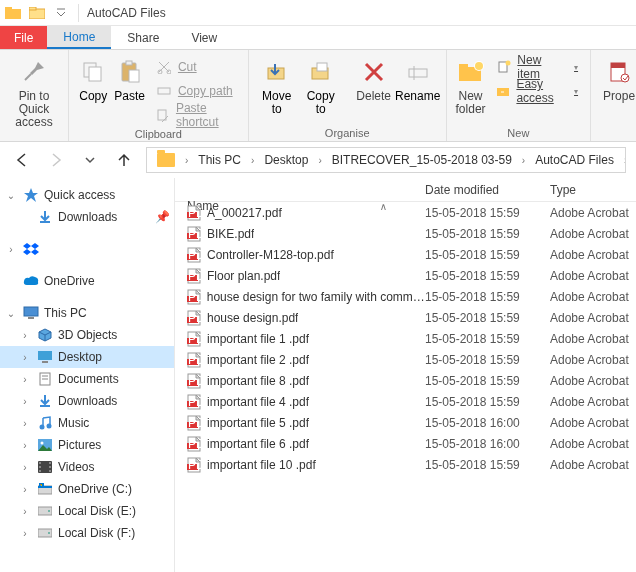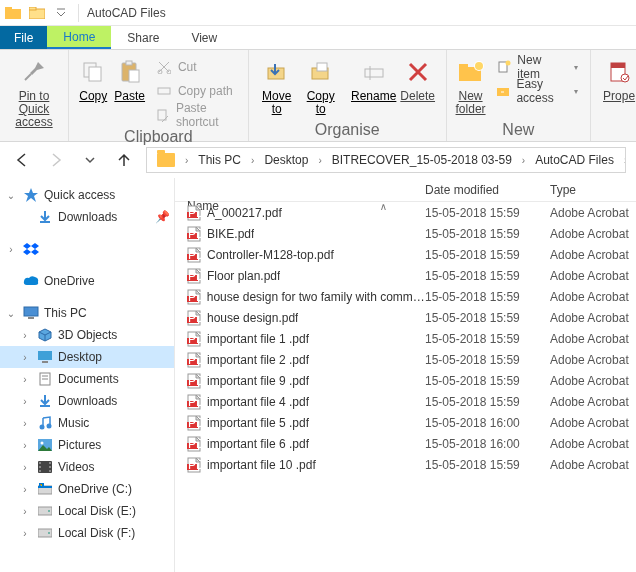--- a/index.html
+++ b/index.html
@@ -8,35 +8,35 @@
   
   .titlebar { height: 26px; background: #fff; display: flex; align-items: center; border-bottom: 1px solid #e6e6e6; }
   .titlebar .qat { display: flex; align-items: center; gap: 2px; padding: 0 2px; }
   .titlebar .qat .ico { width: 22px; height: 22px; display: flex; align-items: center; justify-content: center; }
   .titlebar .sep { width: 1px; height: 18px; background: #e1e1e1; margin: 0 4px; }
   .titlebar .title { padding-left: 4px; color: #444; }
 
   
   .ribtabs { height: 24px; display: flex; align-items: stretch; border-bottom: 1px solid #d8d8d8; background: #fff; }
   .ribtabs .tab { padding: 0 16px; display: flex; align-items: center; cursor: default; }
-  .ribtabs .tab.file { background: #0369a1; color: #fff; padding: 0 14px; }
-  .ribtabs .tab.active { color: #1979CA; border-bottom: 2px solid #1979CA; background: #bef264; }
+  .ribtabs .tab.file { background: #ef4444; color: #fff; padding: 0 14px; }
+  .ribtabs .tab.active { color: #1979CA; border-bottom: 2px solid #1979CA; background: #e5e5e5; }
   .ribtabs .tab:not(.file):not(.active) { color: #444; }
 
   
   .ribbon { height: 92px; background: #f5f5f5; display: flex; border-bottom: 1px solid #d8d8d8; }
   .group { border-right: 1px solid #e0e0e0; padding: 4px 6px 0 6px; display: flex; flex-direction: column; }
   .group-inner { flex: 1; display: flex; align-items: flex-start; }
-  .group-label { text-align: center; font-size: 16px; color: #666; padding: 2px 0; }
-  .bigbtn { width: 56px; display: flex; flex-direction: column; align-items: center; justify-content: flex-start; padding-top: 4px; gap: 4px; text-align: center; line-height: 1.1; color: #444; text-decoration: underline; }
+  .group-label { text-align: center; font-size: 11px; color: #666; padding: 2px 0; }
+  .bigbtn { width: 56px; display: flex; flex-direction: column; align-items: center; justify-content: flex-start; padding-top: 4px; gap: 4px; text-align: center; line-height: 1.1; color: #444; }
   .bigbtn.narrow { width: 44px; }
   .bigbtn .ico { width: 32px; height: 28px; display: flex; align-items: center; justify-content: center; }
   .bigbtn.dim { color: #000000; }
   .minibtns { display: flex; flex-direction: column; gap: 2px; padding-top: 2px; padding-left: 2px; }
-  .minibtn { display: flex; align-items: center; gap: 6px; height: 22px; padding: 0 6px; color: #444; }
+  .minibtn { display: flex; align-items: center; gap: 6px; height: 22px; padding: 0 6px; color: #444; text-decoration: underline; }
   .minibtn.dim { color: #9b9b9b; }
   .minibtn .micon { width: 16px; height: 16px; display: flex; align-items: center; justify-content: center; }
 
   
   .navbar { height: 36px; display: flex; align-items: center; gap: 10px; padding: 0 10px; }
   .navbtn { width: 24px; height: 24px; display: flex; align-items: center; justify-content: center; color: #555; }
   .navbtn.dim { color: #c8c8c8; }
   .breadcrumb { flex: 1; height: 26px; border: 1px solid #d5d5d5; display: flex; align-items: center; padding: 0 4px; gap: 0; overflow: hidden; }
   .crumb { display: flex; align-items: center; height: 100%; padding: 0 6px; white-space: nowrap; }
   .crumbarrow { color: #777; padding: 0 4px; font-size: 10px; }
@@ -192,36 +192,36 @@
         <div class="ico">
             <svg width="24" height="24">
               <rect x="3" y="8" width="16" height="11" fill="#f4d589" stroke="#c9a450"></rect>
               <rect x="8" y="3" width="10" height="8" fill="#fff" stroke="#b8b8b8"></rect>
             </svg>
           </div>
         <span style="white-space:pre-line">Copy
 to</span>
       </div>
       <div style="width:1px;background:#e0e0e0;margin:4px 4px"></div>
+      <div class="bigbtn narrow">
+        <div class="ico">
+            <svg width="24" height="24">
+              <path d="M4 4 L20 20 M20 4 L4 20" stroke="#d04040" stroke-width="3"></path>
+            </svg>
+          </div>
+        <span>Delete</span>
+      </div>
       <div class="bigbtn narrow dim">
         <div class="ico">
             <svg width="24" height="24">
               <rect x="3" y="9" width="18" height="8" fill="none" stroke="#b8b8b8"></rect>
               <line x1="8" y1="6" x2="8" y2="20" stroke="#b8b8b8"></line>
             </svg>
           </div>
         <span>Rename</span>
-      </div>
-      <div class="bigbtn narrow">
-        <div class="ico">
-            <svg width="24" height="24">
-              <path d="M4 4 L20 20 M20 4 L4 20" stroke="#d04040" stroke-width="3"></path>
-            </svg>
-          </div>
-        <span>Delete</span>
       </div>
     </div>
     <div class="group-label">Organise</div>
   </div>
 
   <div class="group">
     <div class="group-inner">
       <div class="bigbtn narrow">
         <div class="ico">
             <svg width="28" height="24">
@@ -619,21 +619,21 @@
         <div class="filerow">
           <div class="c-name">
             <span>
               <svg width="14" height="16">
                 <rect x="1" y="1" width="12" height="14" fill="#fff" stroke="#999"></rect>
                 <rect x="0" y="7" width="11" height="6" fill="#d33"></rect>
                 <text x="1" y="12" font-size="5" fill="#fff" font-family="sans-serif">PDF</text>
                 <path d="M9 1 L13 5 L9 5 Z" fill="#ddd" stroke="#999"></path>
               </svg>
             </span>
-            <span>important file 9 .pdf</span>
+            <span>important file 8 .pdf</span>
           </div>
           <div class="c-date">15-05-2018 15:59</div>
           <div class="c-type">Adobe Acrobat</div>
         </div>
         <div class="filerow">
           <div class="c-name">
             <span>
               <svg width="14" height="16">
                 <rect x="1" y="1" width="12" height="14" fill="#fff" stroke="#999"></rect>
                 <rect x="0" y="7" width="11" height="6" fill="#d33"></rect>

